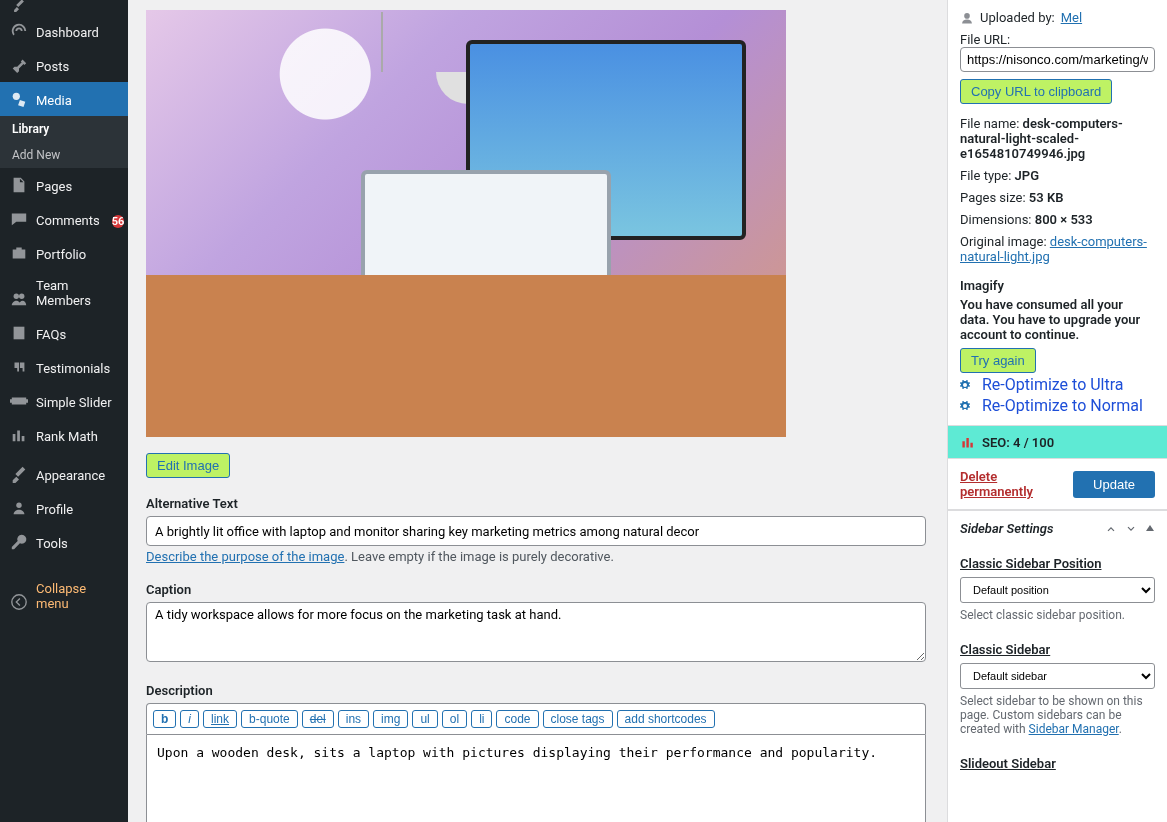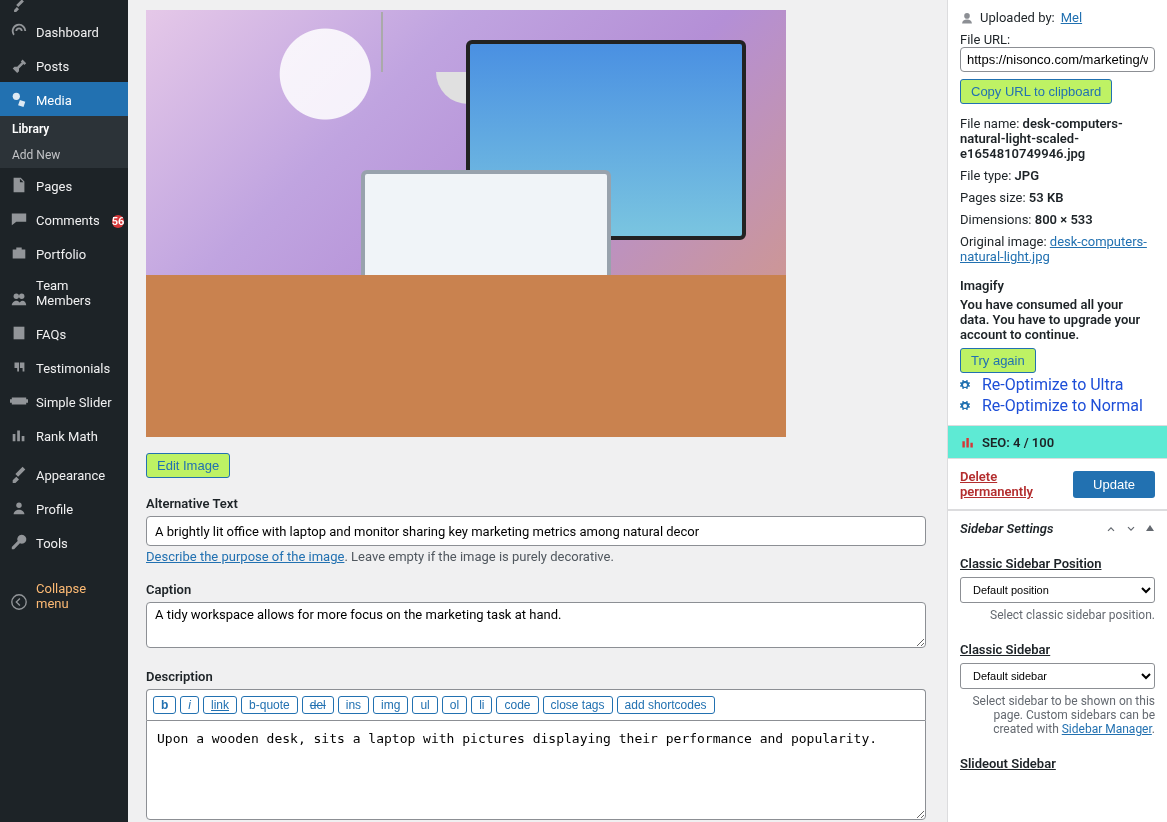--- a/index.html
+++ b/index.html
@@ -120,21 +120,21 @@
       width: 780px;
       max-width: 100%;
       border: 1px solid #8c8f94;
       border-radius: 4px;
       padding: 4px 8px;
       font-size: 13px;
       font-family: inherit;
       background:#fff;
     }
     .text-input{ height:30px; }
-    .textarea { height: 46px; resize: vertical; }
+    .textarea { height: 60px; resize: vertical; }
     .desc-tool {
       width:780px;max-width:100%;
       border:1px solid #8c8f94;border-bottom:none;border-radius:4px 4px 0 0;
       padding:6px;background:#fff;display:flex;flex-wrap:wrap;gap:4px;
     }
     .qtag{
       border:1px solid #2271b1;color:#2271b1;background:#fff;
       padding:1px 7px;border-radius:3px;font-size:12px;cursor:pointer;
     }
     .qtag.del{ text-decoration:line-through;}
@@ -173,21 +173,21 @@
     }
     .panel-head{
       border-top:1px solid #dcdcde;
       padding:10px 12px;display:flex;justify-content:space-between;align-items:center;
     }
     .panel-head .title{ font-weight:600;font-style:italic;}
     .panel-head-icons{ display:flex; gap:8px; color:#646970;}
     .sb-section{ padding:10px 12px; }
     .sb-label{ font-weight:600; margin-bottom:6px;text-decoration:underline;}
     .sb-select{ width:100%; border:1px solid #8c8f94; border-radius:3px; padding:5px 8px; background:#fff; font-size:11px;}
-    .sb-help{ color:#646970; font-size:12px; margin-top:5px;text-align:right;}
+    .sb-help{ color:#646970; font-size:12px; margin-top:5px;}
     .sb-help a{ color:#2271b1;}
     svg{ display:block;}
   </style>
 </head>
 <body>
 
 <div class="wrap">
 
   <div class="sidebar">
     <div class="menu-item" style="height:14px;padding:0 10px;">

